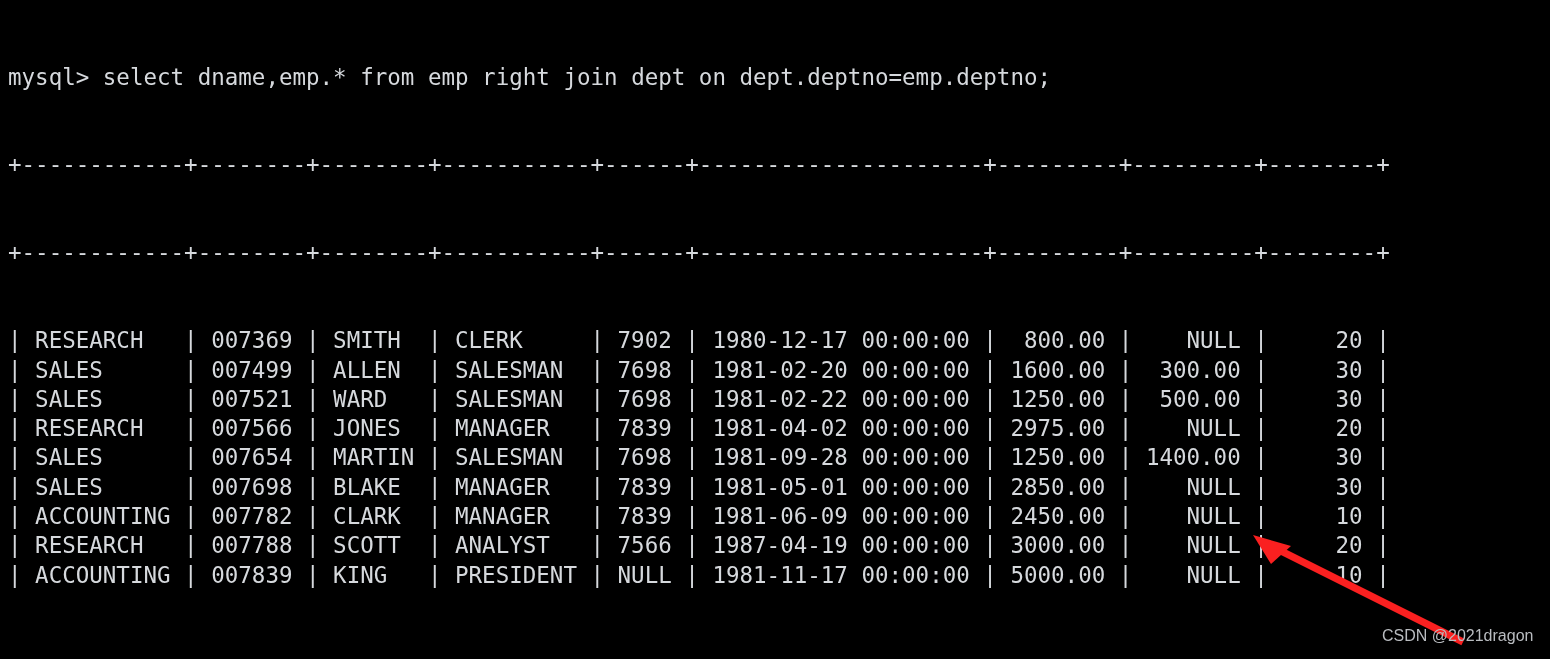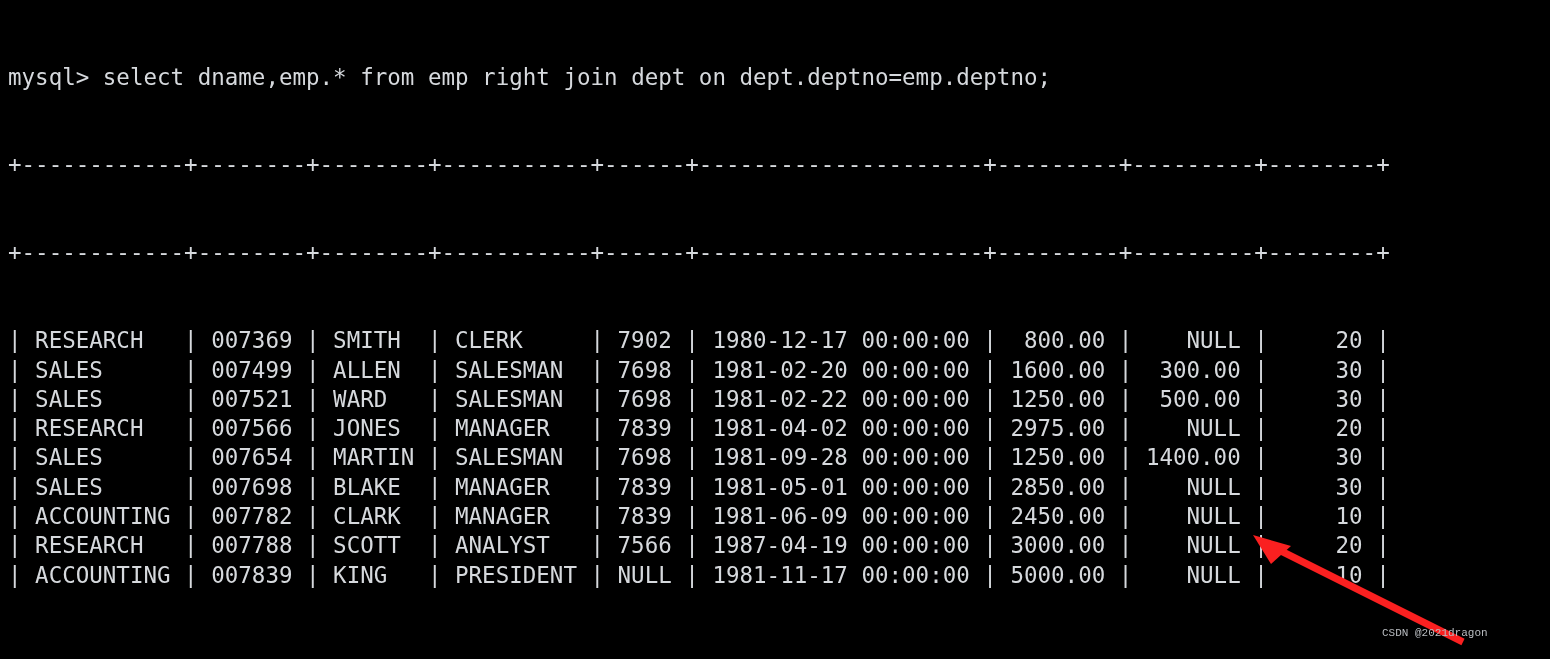--- a/index.html
+++ b/index.html
@@ -40,22 +40,22 @@
     left: 1245px;
     top: 530px;
     width: 230px;
     height: 120px;
     pointer-events: none;
   }
   #watermark {
     position: absolute;
     left: 1382px;
     top: 627px;
-    font-family: Liberation Mono, monospace;
-    font-size: 11px;
+    font-family: Liberation Sans, sans-serif;
+    font-size: 16px;
     color: #b9bcc0;
     white-space: pre;
   }
 </style>
 </head>
 <body>
 
 <div id="terminal">
   <div class="line"><span>mysql&gt; </span><span>select dname,emp.* from emp right join dept on dept.deptno=emp.deptno;</span></div>
   <div class="line">+------------+--------+--------+-----------+------+---------------------+---------+---------+--------+</div>

